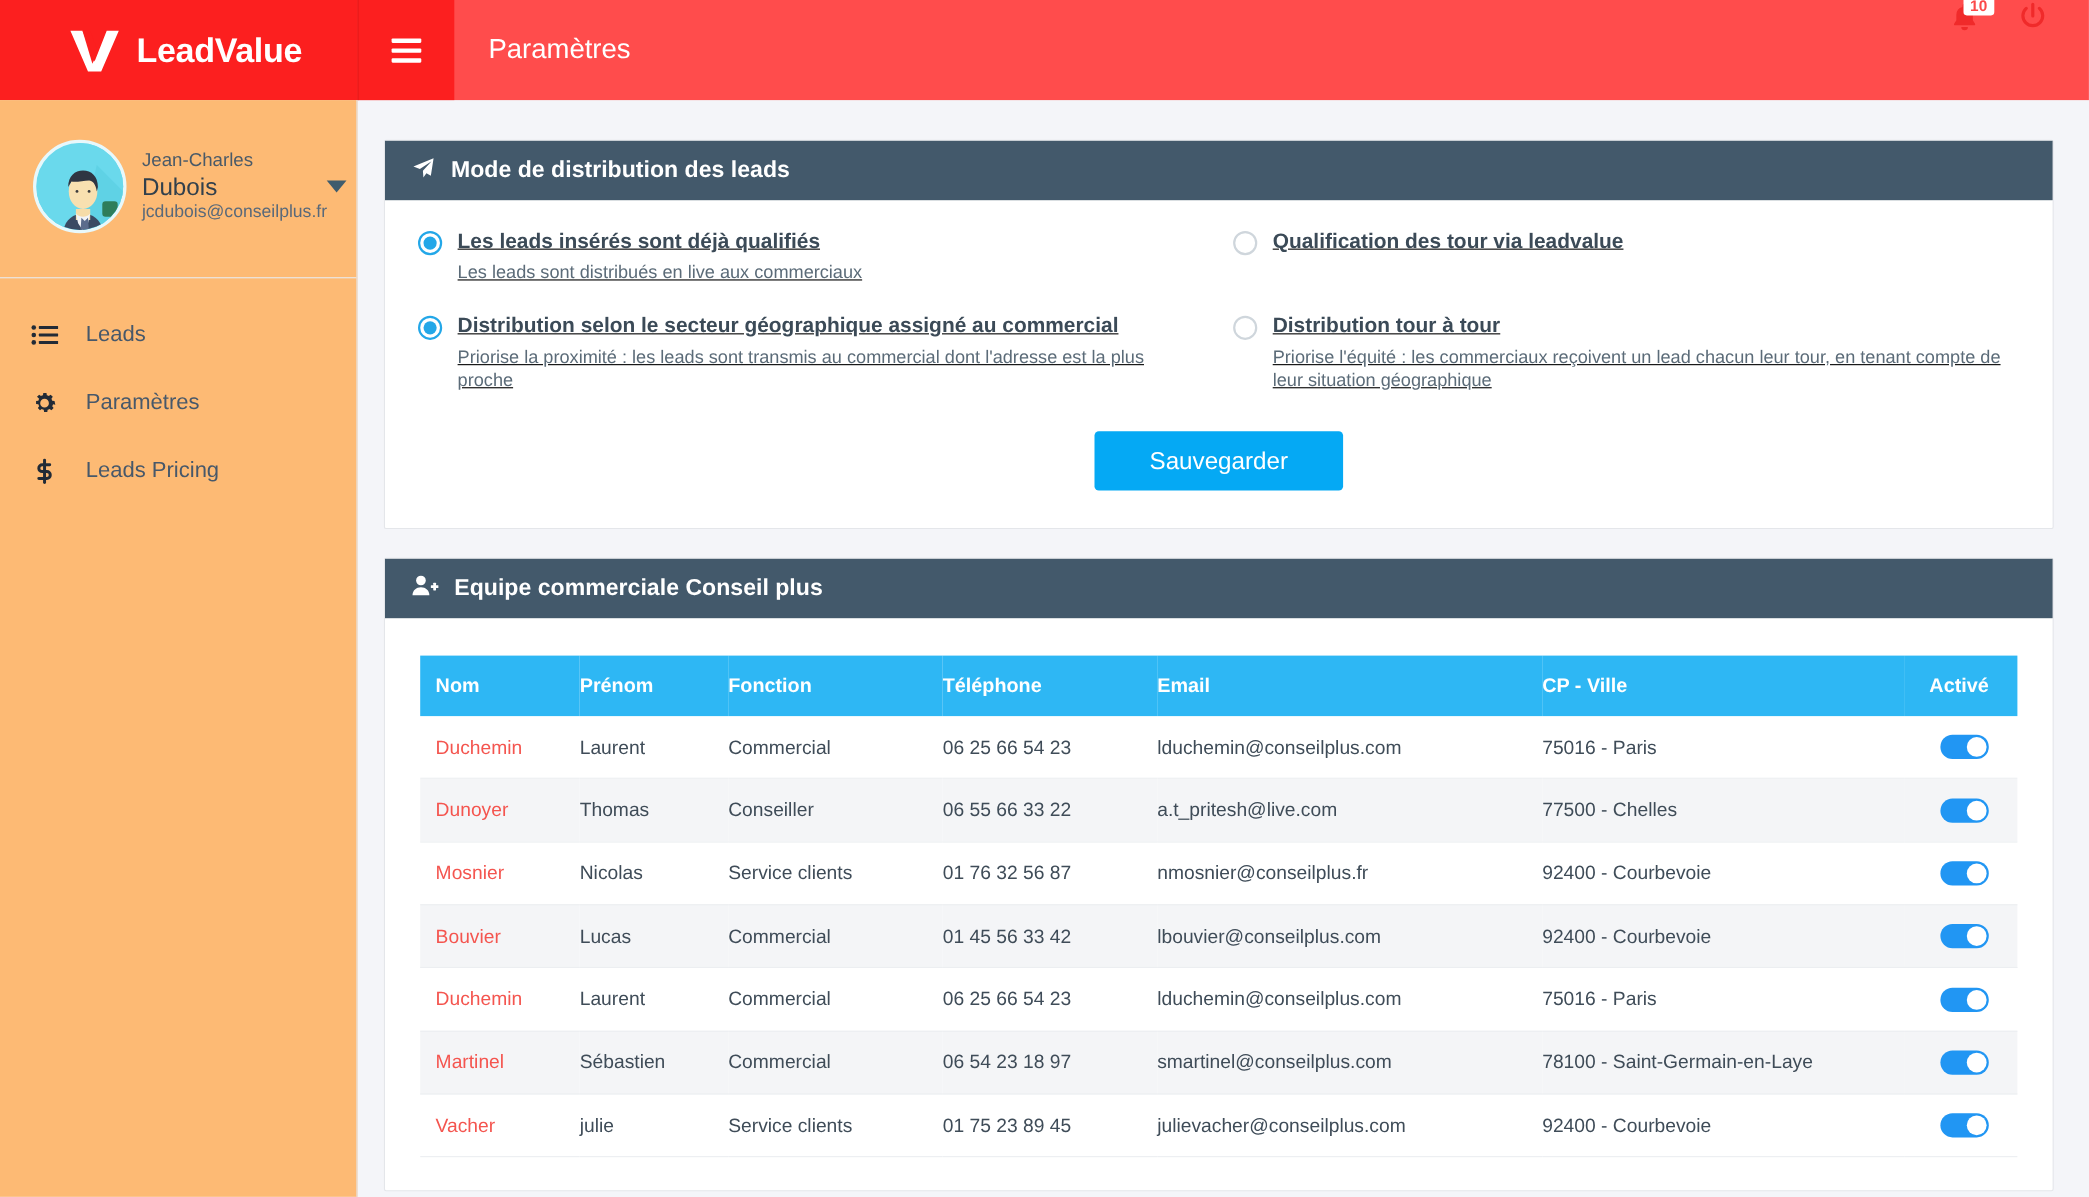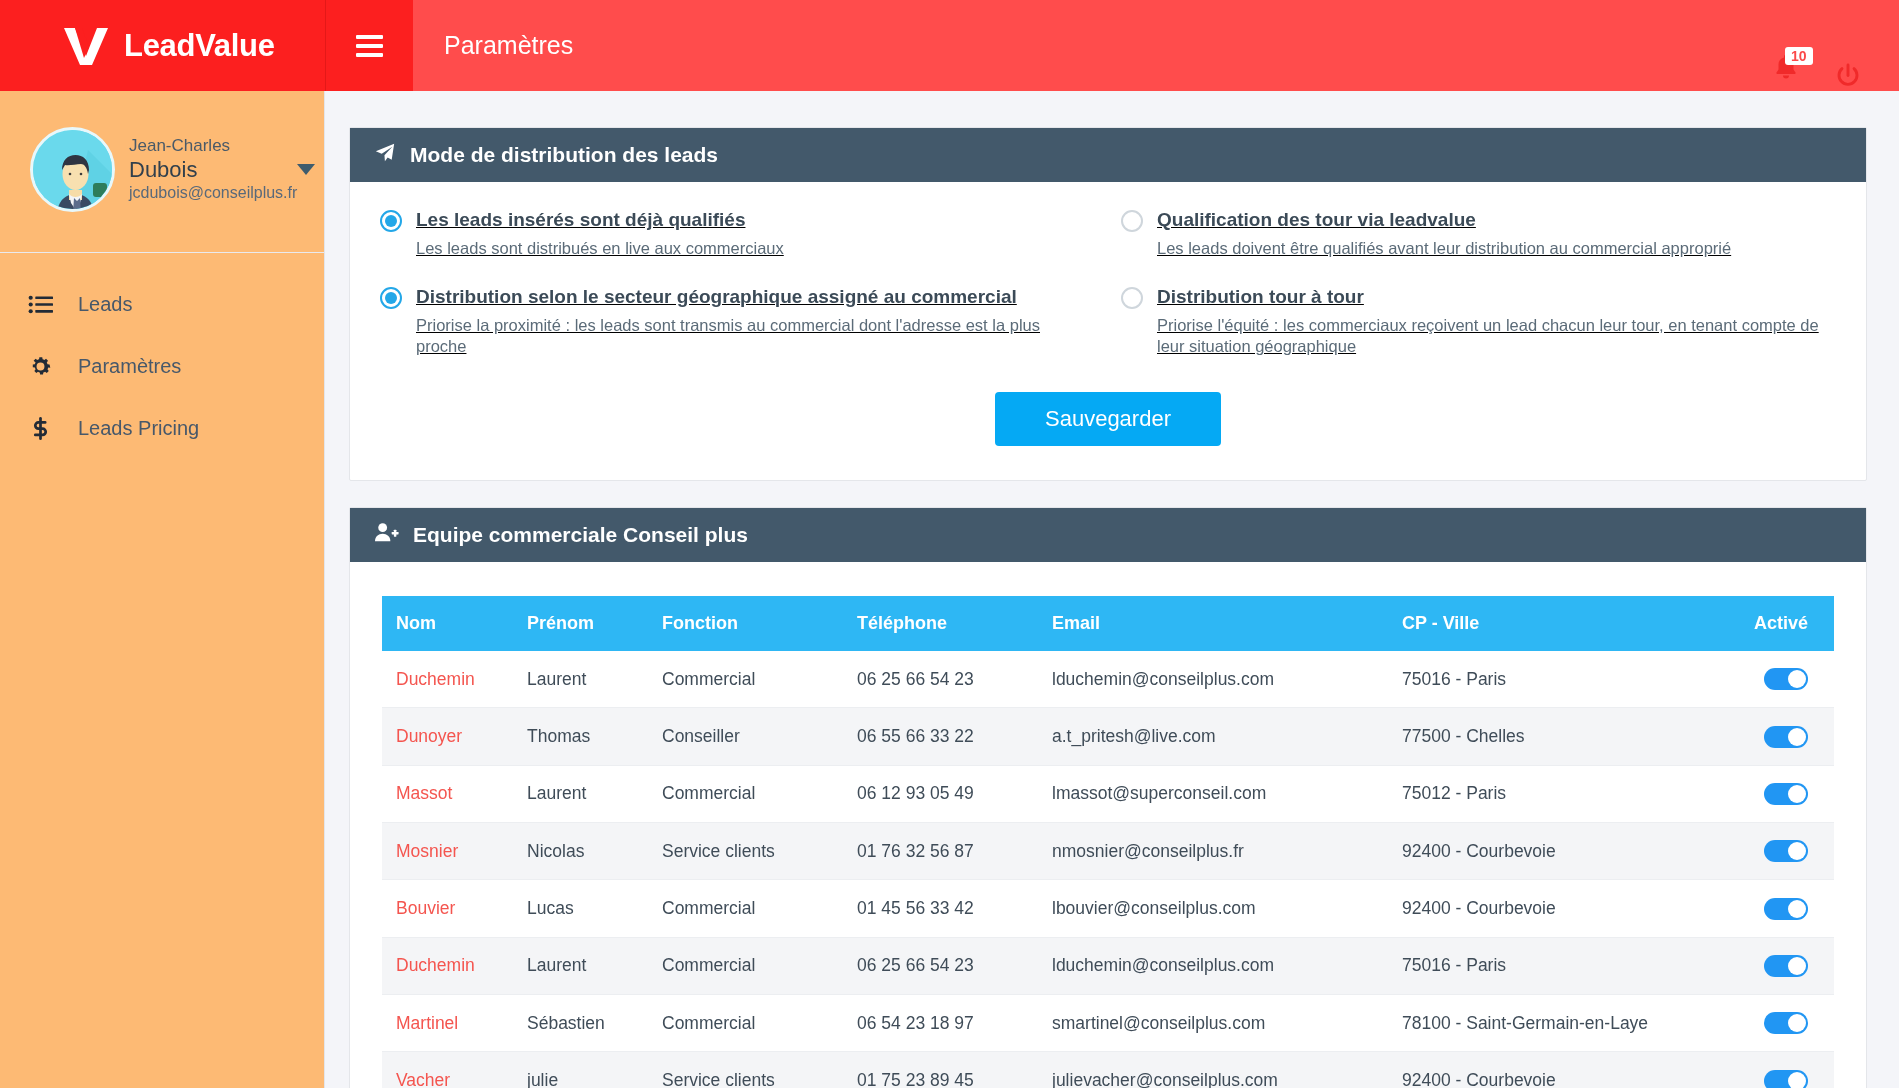--- a/index.html
+++ b/index.html
@@ -35,23 +35,22 @@
     cursor: pointer;
   }
   .hamburger { width: 27px; }
   .hamburger i { display: block; height: 4px; background: #fff; margin: 5px 0; border-radius: 1px; }
   .page-title-top {
     color: #fff; font-size: 25px; font-weight: 400;
     display: flex; align-items: center; padding-left: 31px;
     flex: 1 1 auto;
   }
   .topbar-right {
-    display: flex; align-items: flex-end; gap: 28px;
+    display: flex; align-items: flex-start; gap: 28px;
     padding-right: 36px;
-    margin-top: 36px;
   }
   .bell-wrap { position: relative; width: 34px; height: 40px; cursor: pointer; }
   .badge {
     position: absolute; top: -4px; left: 14px;
     background: #fff; color: #fb4a4a;
     font-size: 14px; font-weight: 700;
     padding: 1px 6px; border-radius: 3px;
     line-height: 16px; z-index: 2;
   }
   .power-wrap { width: 30px; height: 30px; cursor: pointer; }
@@ -308,21 +307,20 @@
           <span class="opt-text">
             <span class="opt-title">Les leads insérés sont déjà qualifiés</span>
             <span class="opt-desc" style="display:block">Les leads sont distribués en live aux commerciaux</span>
           </span>
         </div>
 
         <div class="opt">
           <span class="radio"></span>
           <span class="opt-text">
             <span class="opt-title">Qualification des tour via leadvalue</span>
-            <span class="opt-desc" style="display:block">Les leads doivent être qualifiés avant leur distribution au commercial approprié</span>
           </span>
         </div>
 
         <div class="opt">
           <span class="radio on"></span>
           <span class="opt-text">
             <span class="opt-title">Distribution selon le secteur géographique assigné au commercial</span>
             <span class="opt-desc" style="display:block">Priorise la proximité : les leads sont transmis au commercial dont l'adresse est la plus proche</span>
           </span>
         </div>
@@ -381,29 +379,20 @@
             <tr>
               <td class="c-nom nom">Dunoyer</td>
               <td class="c-pre">Thomas</td>
               <td class="c-fon">Conseiller</td>
               <td class="c-tel">06 55 66 33 22</td>
               <td class="c-mail">a.t_pritesh@live.com</td>
               <td class="c-cpv">77500 - Chelles</td>
               <td class="c-act"><span class="toggle"></span></td>
             </tr>
             <tr>
-              <td class="c-nom nom">Massot</td>
-              <td class="c-pre">Laurent</td>
-              <td class="c-fon">Commercial</td>
-              <td class="c-tel">06 12 93 05 49</td>
-              <td class="c-mail">lmassot@superconseil.com</td>
-              <td class="c-cpv">75012 - Paris</td>
-              <td class="c-act"><span class="toggle"></span></td>
-            </tr>
-            <tr>
               <td class="c-nom nom">Mosnier</td>
               <td class="c-pre">Nicolas</td>
               <td class="c-fon">Service clients</td>
               <td class="c-tel">01 76 32 56 87</td>
               <td class="c-mail">nmosnier@conseilplus.fr</td>
               <td class="c-cpv">92400 - Courbevoie</td>
               <td class="c-act"><span class="toggle"></span></td>
             </tr>
             <tr>
               <td class="c-nom nom">Bouvier</td>

